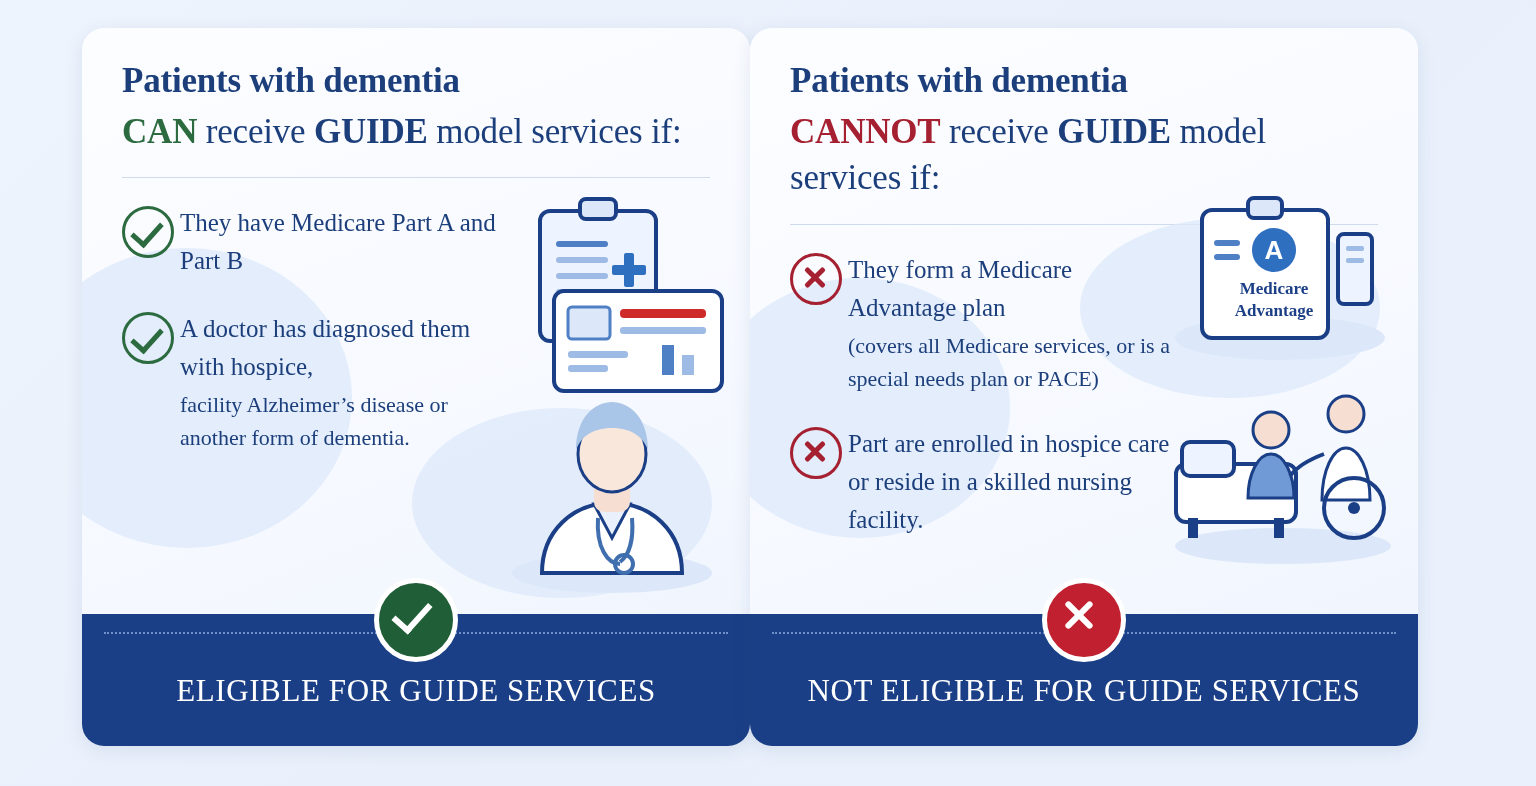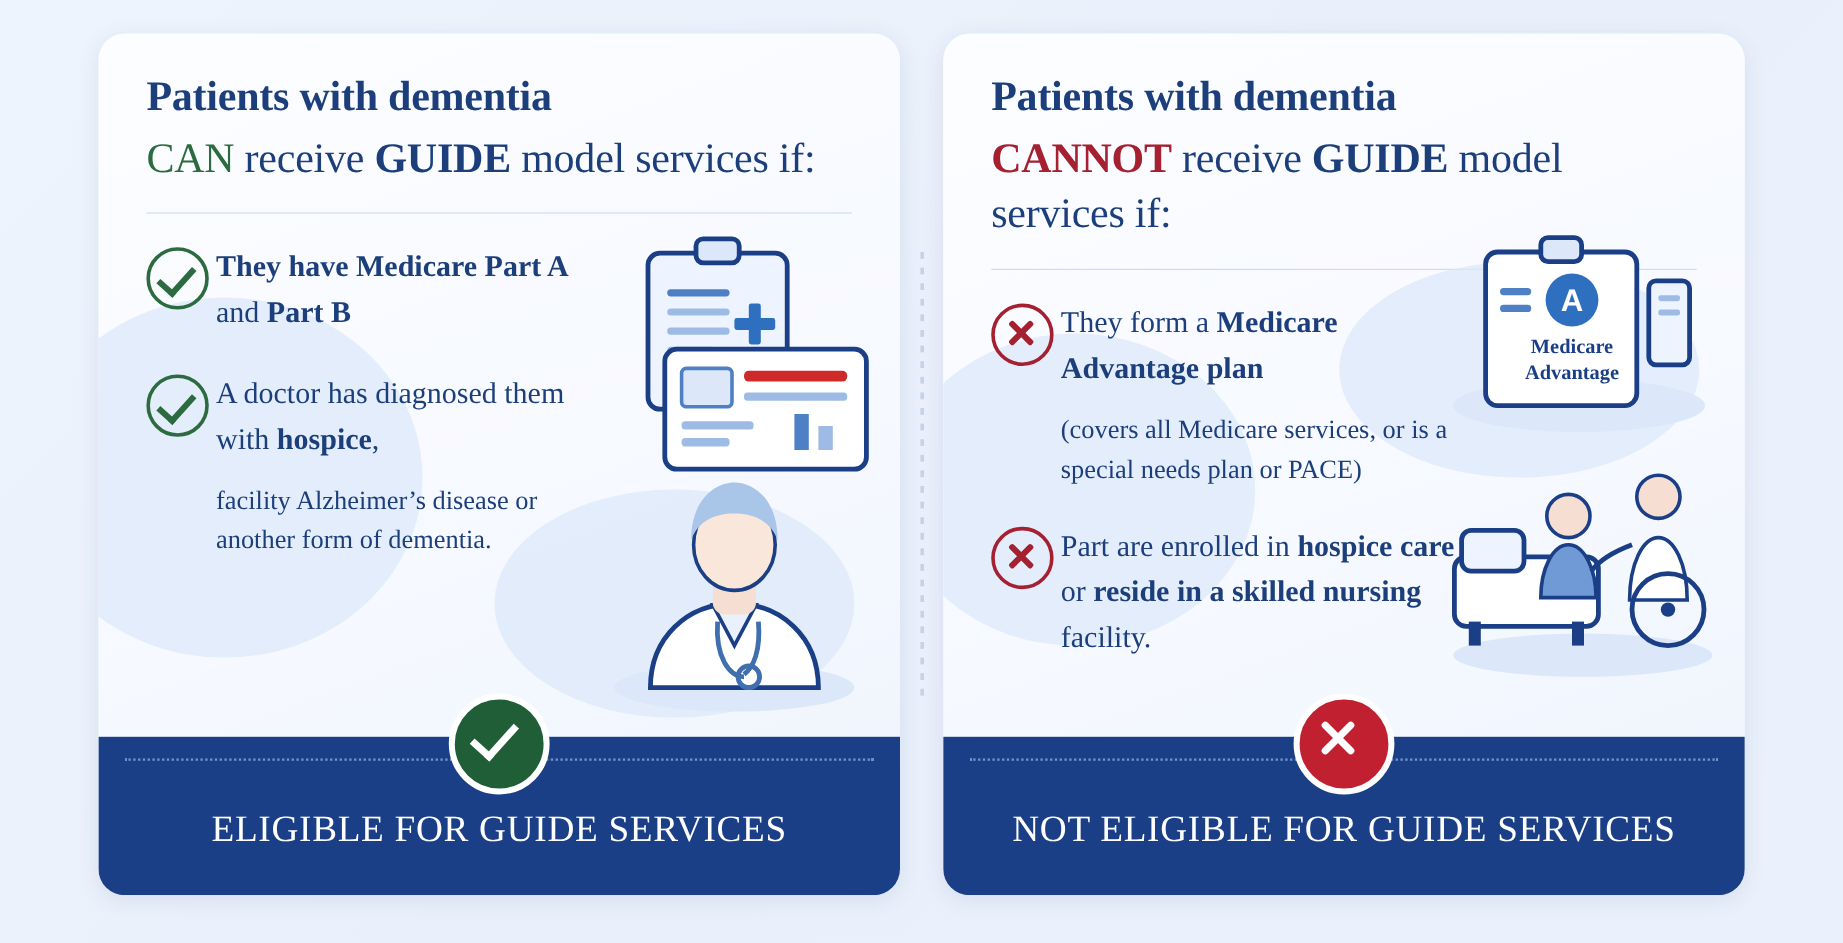--- a/index.html
+++ b/index.html
@@ -19,21 +19,20 @@
     height: 786px;
     background: linear-gradient(135deg, #eef4fd 0%, #e9f0fb 50%, #eaf1fc 100%);
   }
 
   .cards {
     position: absolute;
     left: 0; top: 0;
     width: 1536px;
     height: 651px;
     display: flex;
-    justify-content: space-between;
     padding: 28px 82px;
     box-sizing: border-box;
   }
 
   .card {
     position: relative;
     width: 668px;
     height: 718px;
     background: linear-gradient(160deg, #fcfdff 0%, #f6f9ff 55%, #eef4fd 100%);
     border-radius: 22px;
@@ -57,21 +56,21 @@
     font-weight: 700;
     letter-spacing: -0.2px;
   }
   .headline .line2 {
     display: block;
     margin-top: 4px;
     font-weight: 400;
   }
   .headline .line2 .kw-can {
     color: #2c6b3f;
-    font-weight: 400;
+    font-weight: 700;
   }
   .headline .line2 .kw-cannot {
     color: #a52030;
     font-weight: 700;
   }
   .headline .line2 .kw-guide {
     color: #1c3f7c;
     font-weight: 700;
     font-family: Liberation Serif, serif;
   }
@@ -96,26 +95,26 @@
     flex: 0 0 auto;
     width: 58px;
     padding-top: 2px;
   }
   .item-text {
     color: #1c3f7c;
     font-size: 25px;
     line-height: 1.52;
     max-width: 330px;
   }
-  .item-text .b { font-weight: 700; }
+  .item-text .b { font-weight: 400; }
   .item-text .sub {
     display: block;
     font-size: 22px;
     line-height: 1.5;
-    margin-top: 14px;
+    margin-top: 2px;
   }
 
   
   .check-circle {
     width: 46px;
     height: 46px;
     border-radius: 50%;
     border: 3px solid #2c6b3f;
     position: relative;
   }

